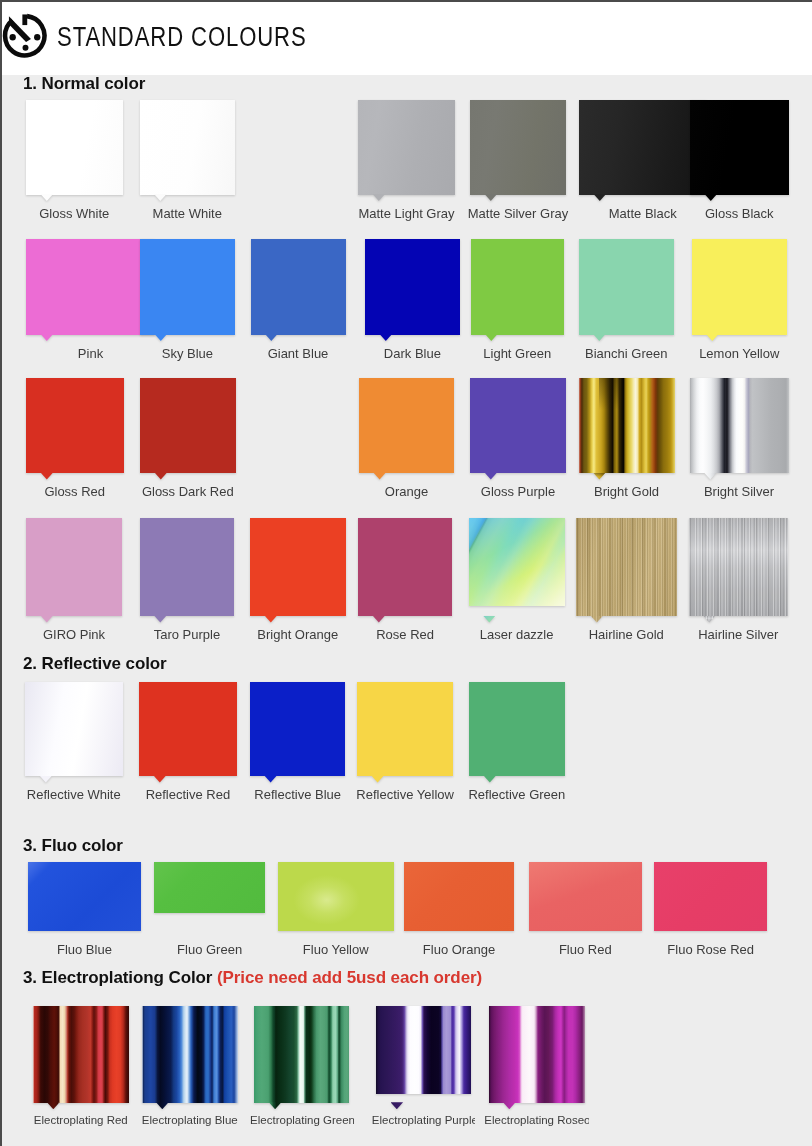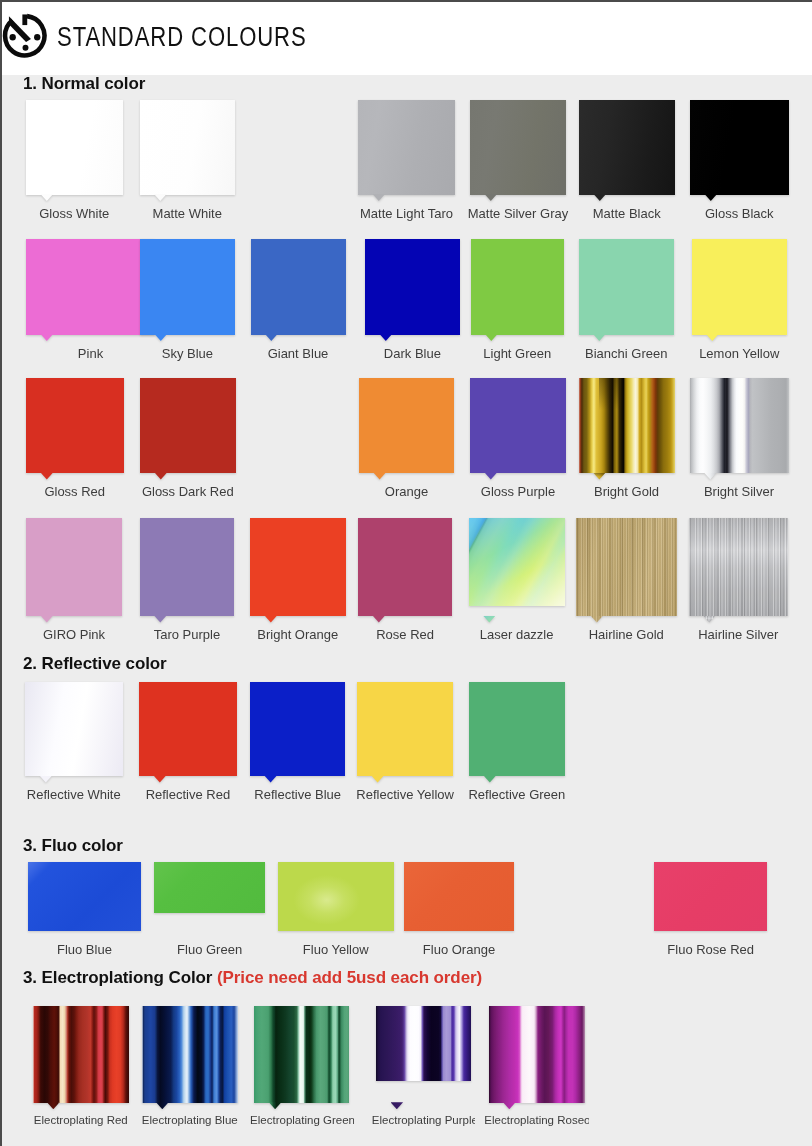--- a/index.html
+++ b/index.html
@@ -220,30 +220,30 @@
         <div class="chip" style="background: linear-gradient(100deg, rgb(255, 255, 255) 0%, rgb(254, 254, 254) 55%, rgb(247, 247, 247) 100%);"></div>
         <div class="tail" style="width: 12.6px; height: 7px; left: 14.5px; top: 94px; background: rgb(251, 251, 251);"></div>
       </div>
       <div class="lbl" style="top: 105.5px;">Matte White</div>
     </div>
     <div class="sw" style="left: 358px; top: 100px; width: 97px; height: 94.5px;">
       <div class="swbody">
         <div class="chip" style="background: linear-gradient(100deg, rgb(180, 181, 185) 0%, rgb(182, 183, 187) 20%, rgb(174, 175, 179) 60%, rgb(169, 170, 174) 100%);"></div>
         <div class="tail" style="width: 12.6px; height: 7px; left: 14.5px; top: 94px; background: rgb(176, 177, 181);"></div>
       </div>
-      <div class="lbl" style="top: 105.5px;">Matte Light Taro</div>
+      <div class="lbl" style="top: 105.5px;">Matte Light Gray</div>
     </div>
     <div class="sw" style="left: 470px; top: 100px; width: 96px; height: 94.5px;">
       <div class="swbody">
         <div class="chip" style="background: linear-gradient(100deg, rgb(118, 119, 112) 0%, rgb(120, 121, 114) 25%, rgb(115, 116, 105) 65%, rgb(110, 111, 104) 100%);"></div>
         <div class="tail" style="width: 12.6px; height: 7px; left: 14.5px; top: 94px; background: rgb(117, 118, 112);"></div>
       </div>
       <div class="lbl" style="top: 105.5px;">Matte Silver Gray</div>
     </div>
-    <div class="sw" style="left: 579px; top: 100px; width: 95.5px; height: 94.5px;">
+    <div class="sw" style="left: 579px; top: 100px; width: 95.5px; height: 94.5px; padding-left: 32px;">
       <div class="swbody">
         <div class="chip" style="background: linear-gradient(100deg, rgb(43, 43, 43) 0%, rgb(38, 38, 38) 30%, rgb(27, 27, 27) 70%, rgb(20, 20, 20) 100%);"></div>
         <div class="tail" style="width: 12.6px; height: 7px; left: 14.5px; top: 94px; background: rgb(35, 35, 35);"></div>
       </div>
       <div class="lbl" style="top: 105.5px;">Matte Black</div>
     </div>
     <div class="sw" style="left: 690px; top: 100px; width: 98.5px; height: 94.5px;">
       <div class="swbody">
         <div class="chip" style="background: linear-gradient(100deg, rgb(3, 3, 3) 0%, rgb(0, 0, 0) 40%, rgb(0, 0, 0) 100%);"></div>
         <div class="tail" style="width: 12.6px; height: 7px; left: 14.5px; top: 94px; background: rgb(0, 0, 0);"></div>
@@ -444,20 +444,26 @@
         <div class="chip" style="background: radial-gradient(38% 48% at 42% 55%, rgb(217, 234, 141) 0%, rgb(198, 223, 97) 40%, rgb(188, 217, 75) 75%);"></div>
       </div>
       <div class="lbl" style="top: 80.4px;">Fluo Yellow</div>
     </div>
     <div class="sw" style="left: 404px; top: 862px; width: 110px; height: 69.4px;">
       <div class="swbody">
         <div class="chip" style="background: linear-gradient(135deg, rgb(234, 102, 57) 0%, rgb(231, 95, 51) 40%, rgb(229, 92, 47) 100%);"></div>
       </div>
       <div class="lbl" style="top: 80.4px;">Fluo Orange</div>
     </div>
+    <div class="sw" style="left: 528.8px; top: 862px; width: 113px; height: 69.4px;">
+      <div class="swbody">
+        <div class="chip" style="background: linear-gradient(160deg, rgb(239, 122, 114) 0%, rgb(233, 99, 99) 45%, rgb(232, 95, 96) 100%);"></div>
+      </div>
+      <div class="lbl" style="top: 80.4px;">Fluo Red</div>
+    </div>
     <div class="sw" style="left: 654.3px; top: 862px; width: 112.8px; height: 69.4px;">
       <div class="swbody">
         <div class="chip" style="background: linear-gradient(135deg, rgb(232, 64, 106) 0%, rgb(230, 61, 102) 50%, rgb(228, 60, 102) 100%);"></div>
       </div>
       <div class="lbl" style="top: 80.4px;">Fluo Rose Red</div>
     </div>
     <div class="sec-head" style="top: 968px;"><span>3. Electroplationg Color</span> <span class="note">(Price need add 5usd each order)</span></div>
     <div class="sw" style="left: 32.5px; top: 1006px; width: 96.5px; height: 96.7px;">
       <div class="swbody">
         <div class="chip tex-ep-red"></div>
@@ -472,21 +478,21 @@
       </div>
       <div class="lbl" style="top: 108.3px; left: -4.2px; width: 104.9px; font-size: 11.5px;">Electroplating Blue</div>
     </div>
     <div class="sw" style="left: 254.3px; top: 1006px; width: 95px; height: 96.7px;">
       <div class="swbody">
         <div class="chip tex-ep-green"></div>
         <div class="tail tex-ep-green" style="width: 12.6px; height: 7px; left: 14.5px; top: 96.2px; background-size: 95px 100%; background-position: -14.5px 0px; background-repeat: no-repeat;"></div>
       </div>
       <div class="lbl" style="top: 108.3px; left: -4.2px; width: 103.4px; font-size: 11.5px;">Electroplating Green</div>
     </div>
-    <div class="sw" style="left: 376px; top: 1006px; width: 95px; height: 75px; border-radius: 24px;">
+    <div class="sw" style="left: 376px; top: 1006px; width: 95px; height: 88px; border-radius: 24px;">
       <div class="swbody">
         <div class="chip tex-ep-purple"></div>
         <div class="tail tex-ep-purple" style="width: 12.6px; height: 7px; left: 14.5px; top: 96.2px; background-size: 95px 100%; background-position: -14.5px 0px; background-repeat: no-repeat;"></div>
       </div>
       <div class="lbl" style="top: 108.3px; left: -4.2px; width: 103.4px; font-size: 11.5px;">Electroplating Purple</div>
     </div>
     <div class="sw" style="left: 488.5px; top: 1006px; width: 96.3px; height: 96.7px;">
       <div class="swbody">
         <div class="chip tex-ep-roseo"></div>
         <div class="tail tex-ep-roseo" style="width: 12.6px; height: 7px; left: 14.5px; top: 96.2px; background-size: 96.3px 100%; background-position: -14.5px 0px; background-repeat: no-repeat;"></div>

